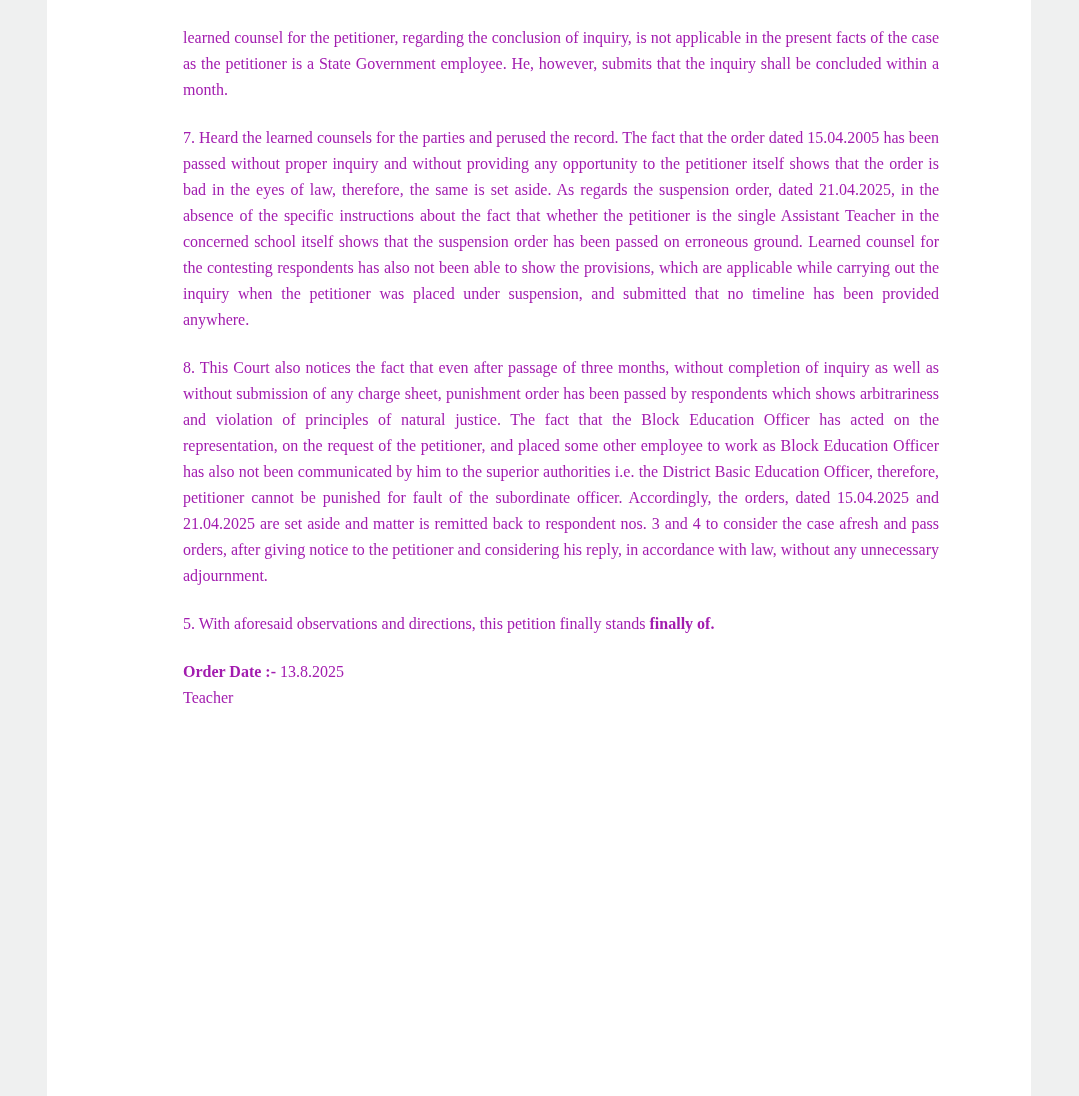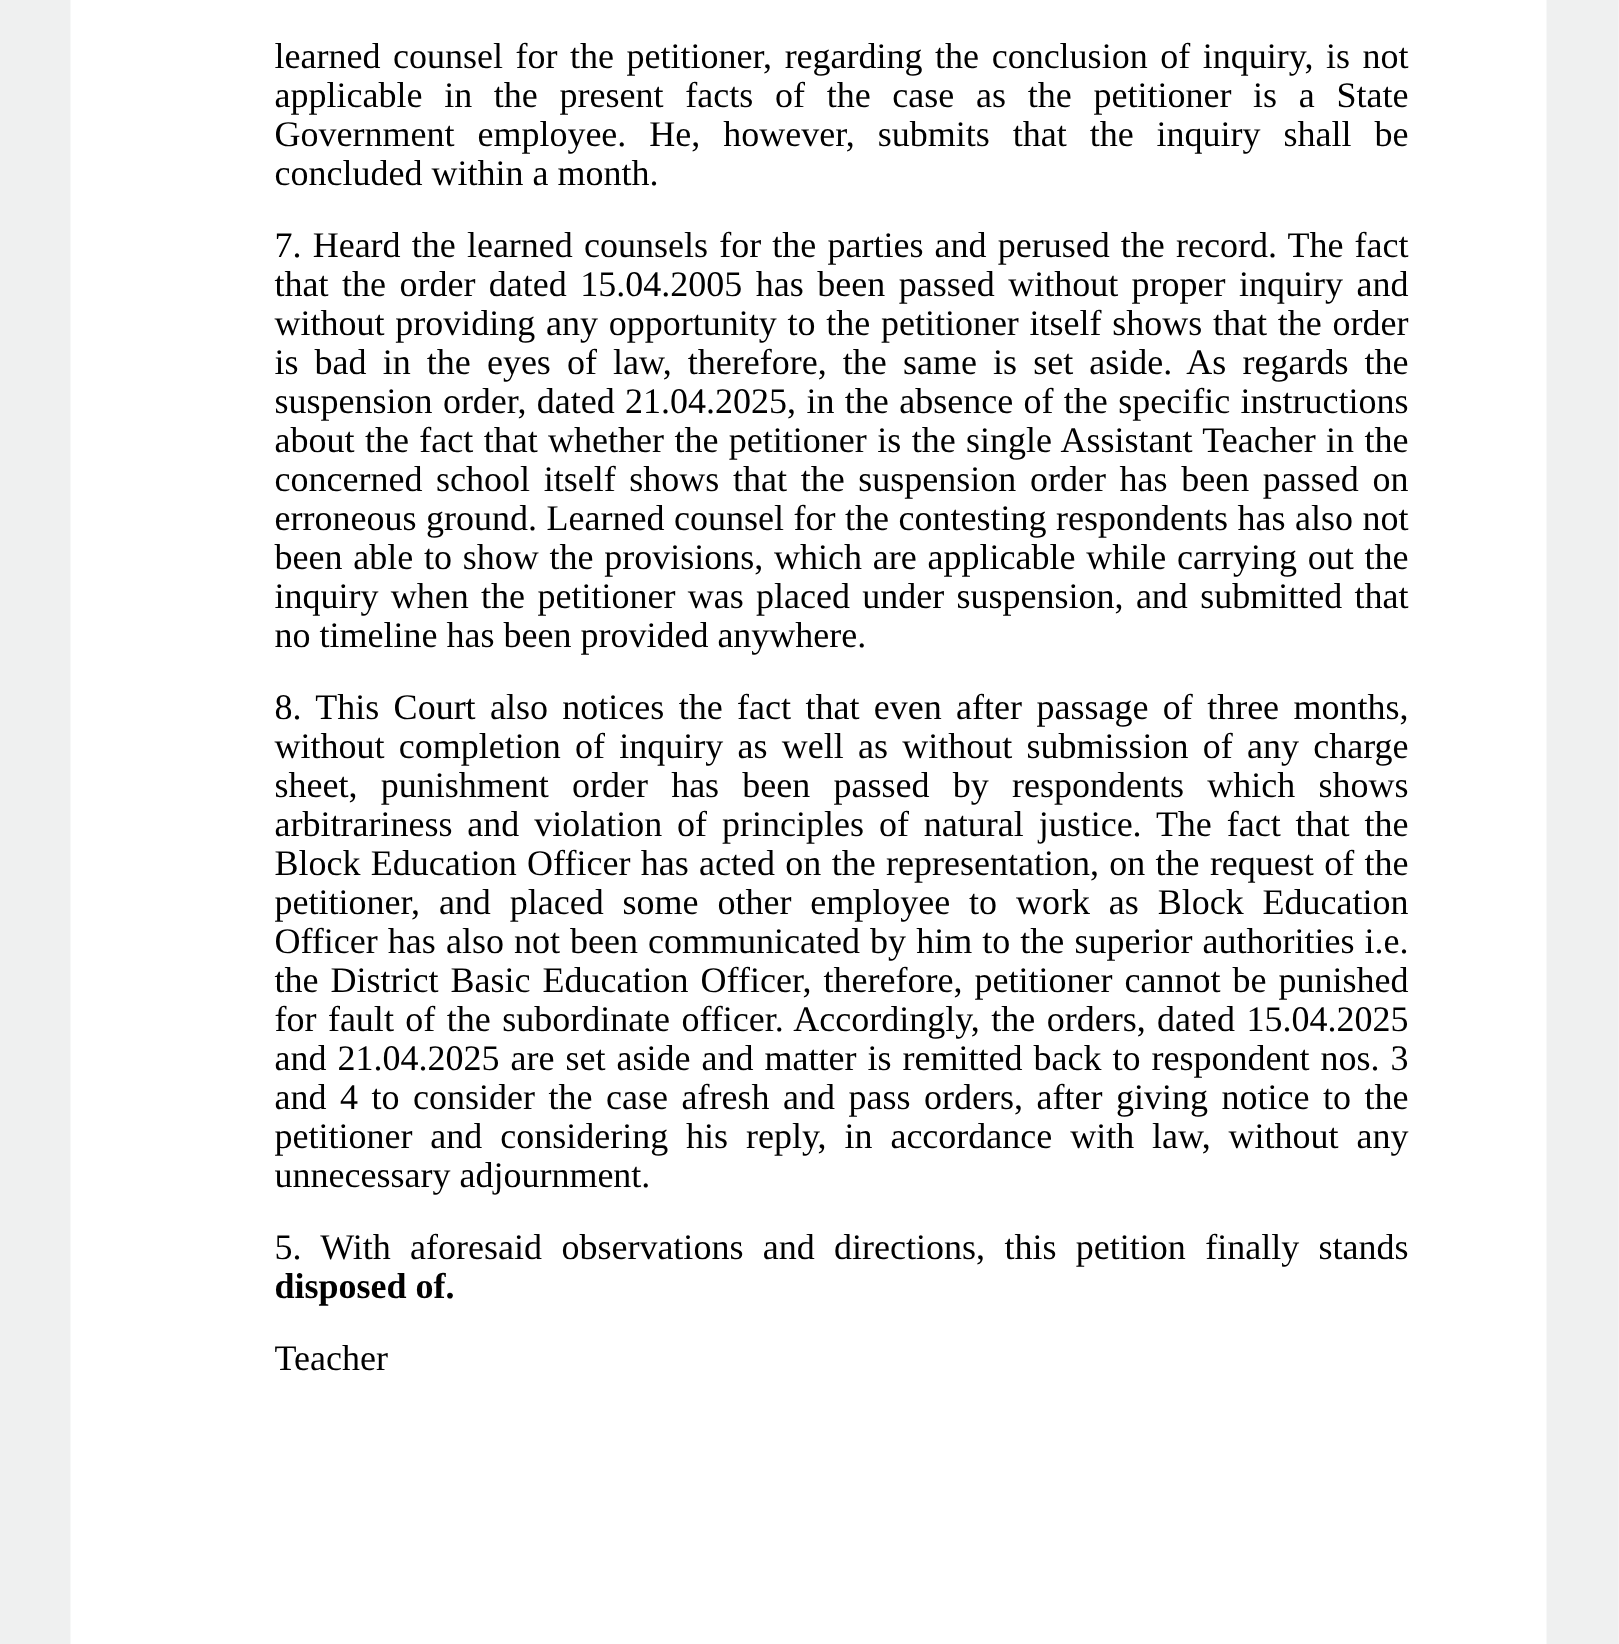--- a/index.html
+++ b/index.html
@@ -13,23 +13,23 @@
   .paper {
     box-sizing: border-box;
     margin-left: 47px;
     width: 984px;
     height: 1096px;
     background: #ffffff;
     padding: 25px 92px 0 136px;
   }
   .doc-text {
     font-family: "Liberation Serif", "DejaVu Serif", serif;
-    font-size: 24px;
+    font-size: 16px;
     line-height: 26px;
-    color: #000000;
+    color: #a21caf;
     text-align: justify;
   }
   .doc-text p {
     margin: 0 0 22px 0;
   }
   .doc-text p.tight {
     margin: 0;
   }
   b { font-weight: bold; }
 </style>
@@ -38,19 +38,20 @@
 
 <div class="paper">
   <div class="doc-text">
 
     <p>learned counsel for the petitioner, regarding the conclusion of inquiry, is not applicable in the present facts of the case as the petitioner is a State Government employee. He, however, submits that the inquiry shall be concluded within a month.</p>
 
     <p>7. Heard the learned counsels for the parties and perused the record. The fact that the order dated 15.04.2005 has been passed without proper inquiry and without providing any opportunity to the petitioner itself shows that the order is bad in the eyes of law, therefore, the same is set aside. As regards the suspension order, dated 21.04.2025, in the absence of the specific instructions about the fact that whether the petitioner is the single Assistant Teacher in the concerned school itself shows that the suspension order has been passed on erroneous ground. Learned counsel for the contesting respondents has also not been able to show the provisions, which are applicable while carrying out the inquiry when the petitioner was placed under suspension, and submitted that no timeline has been provided anywhere.</p>
 
     <p>8. This Court also notices the fact that even after passage of three months, without completion of inquiry as well as without submission of any charge sheet, punishment order has been passed by respondents which shows arbitrariness and violation of principles of natural justice. The fact that the Block Education Officer has acted on the representation, on the request of the petitioner, and placed some other employee to work as Block Education Officer has also not been communicated by him to the superior authorities i.e. the District Basic Education Officer, therefore, petitioner cannot be punished for fault of the subordinate officer. Accordingly, the orders, dated 15.04.2025 and 21.04.2025 are set aside and matter is remitted back to respondent nos. 3 and 4 to consider the case afresh and pass orders, after giving notice to the petitioner and considering his reply, in accordance with law, without any unnecessary adjournment.</p>
 
-    <p><span>5. With aforesaid observations and directions, this petition finally stands</span> <b>disposed of.</b></p>
+    <p><span>5. With aforesaid observations and directions, this petition finally stands</span> <b>finally of.</b></p>
 
+    <p class="tight"><b>Order Date :-</b> <span>13.8.2025</span></p>
 
     <p class="tight"><span>Teacher</span></p>
 
   </div>
 </div>
 
 </body></html>

